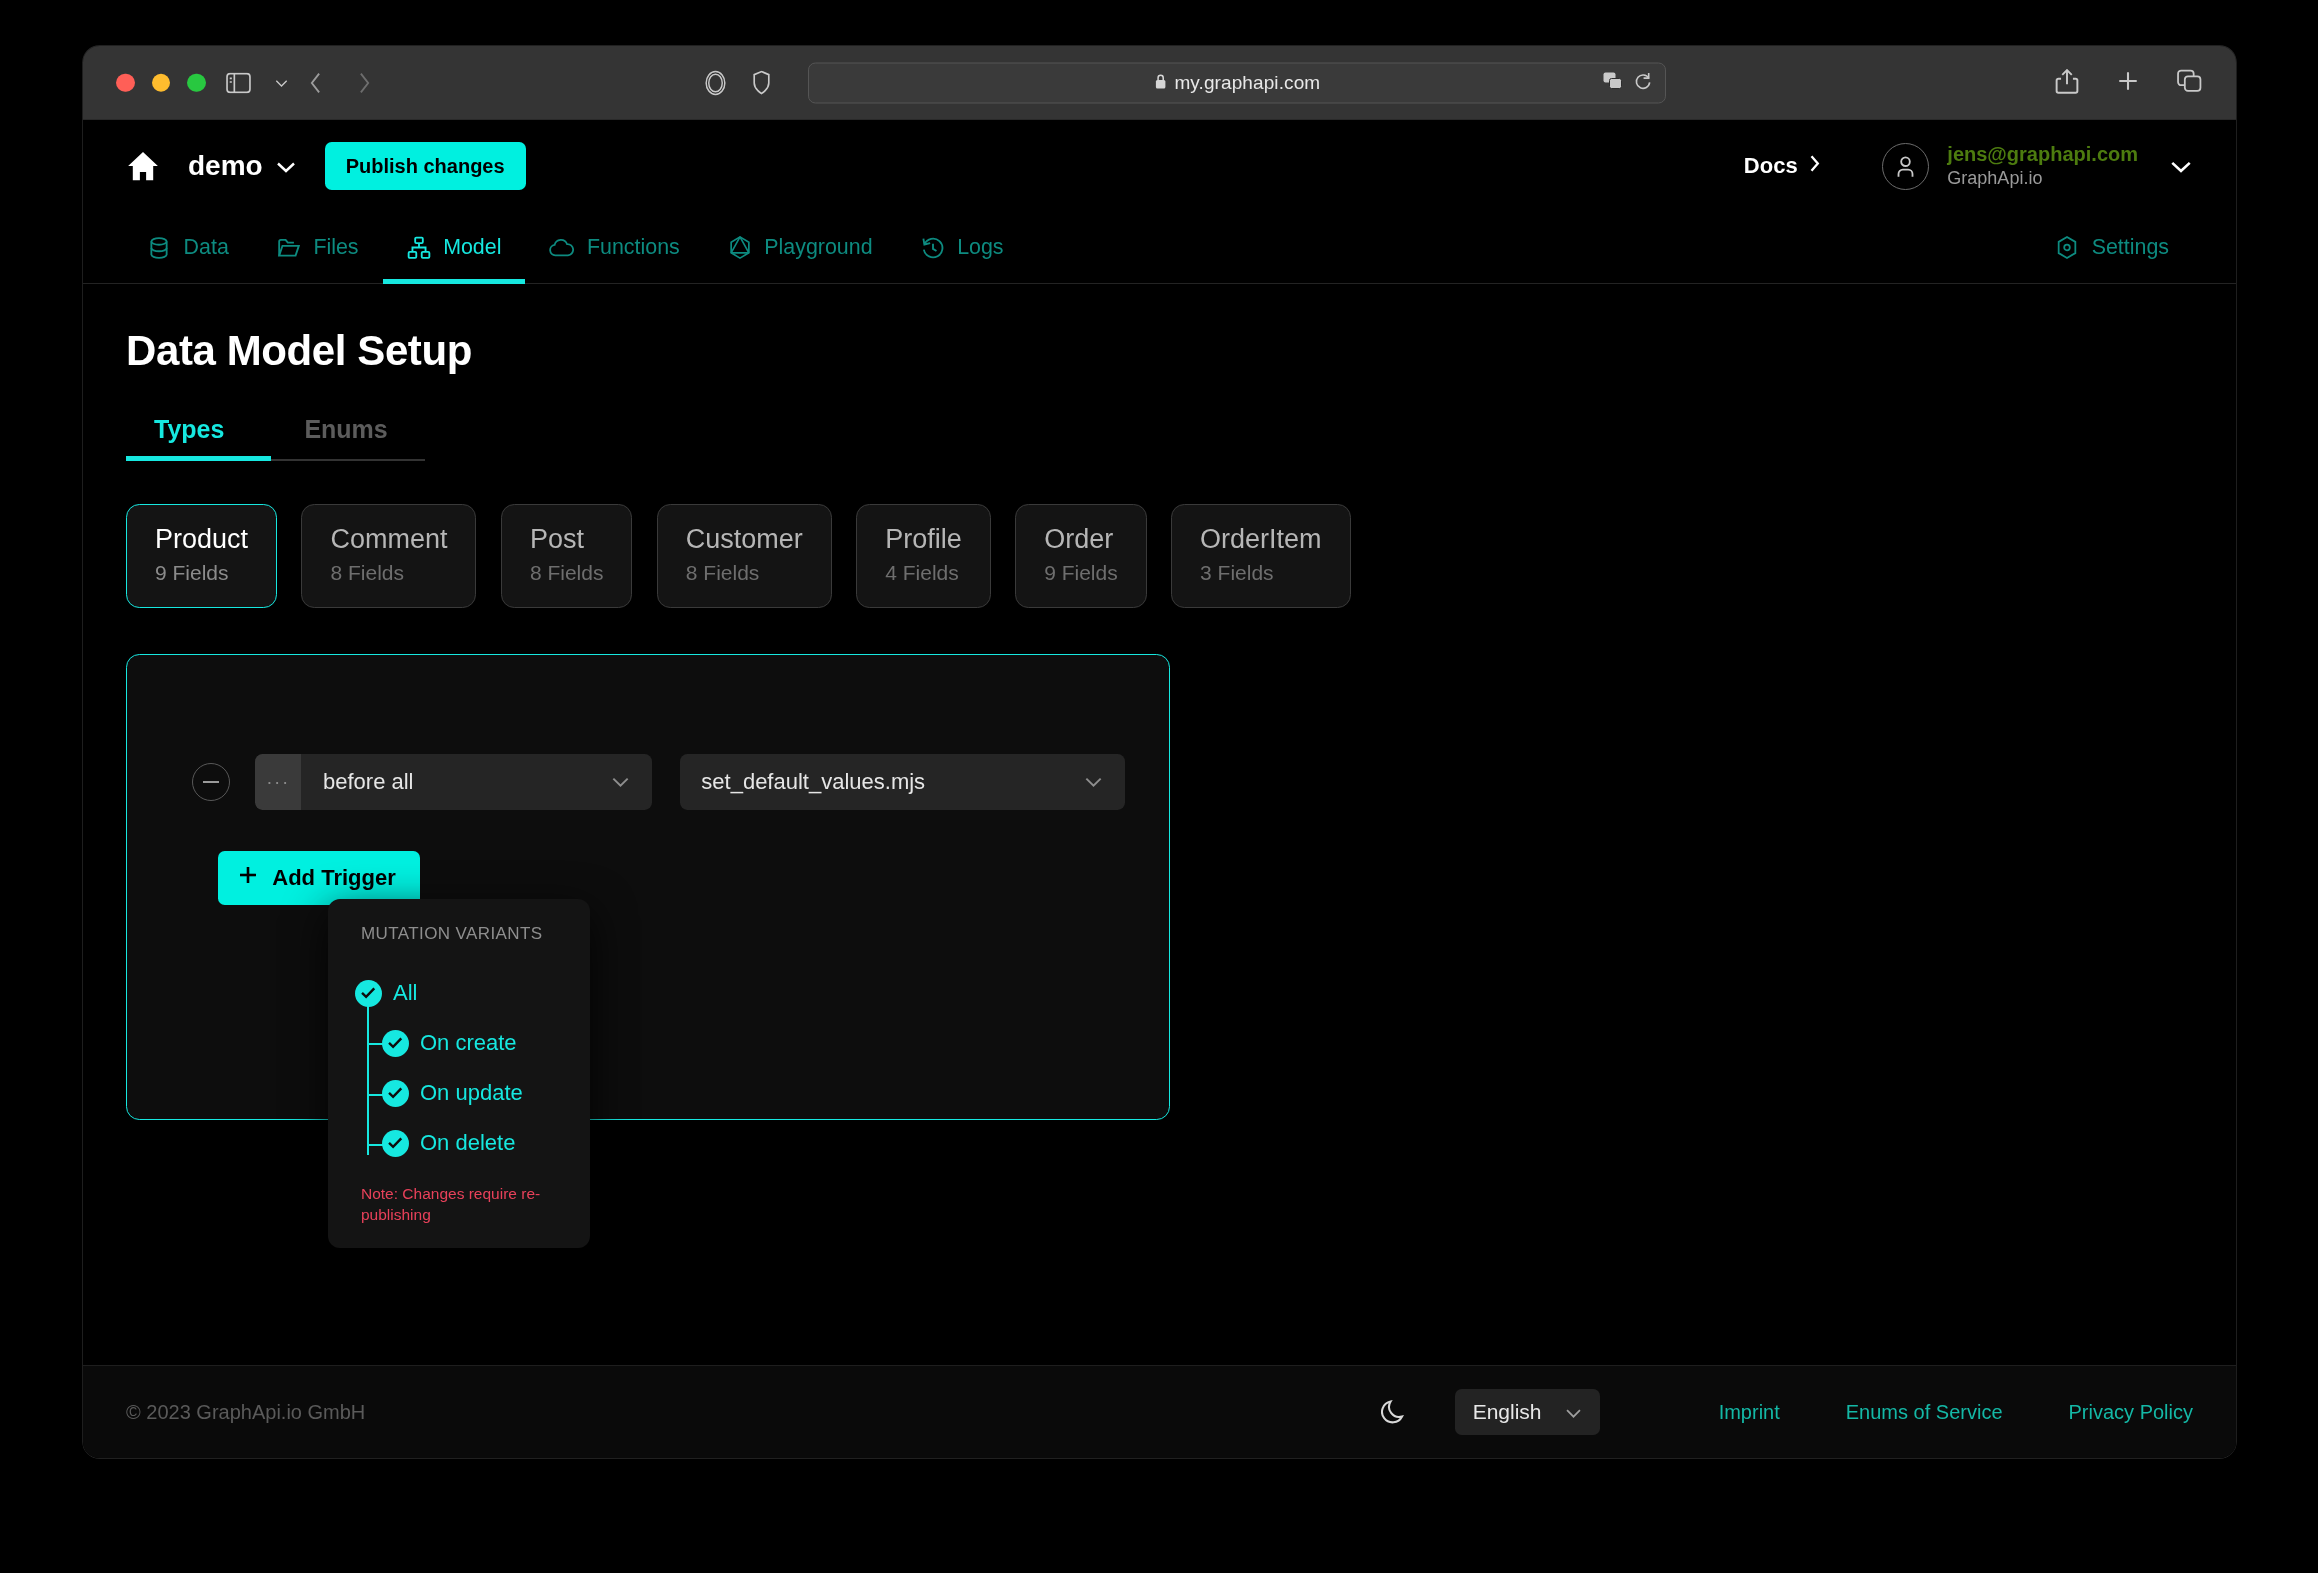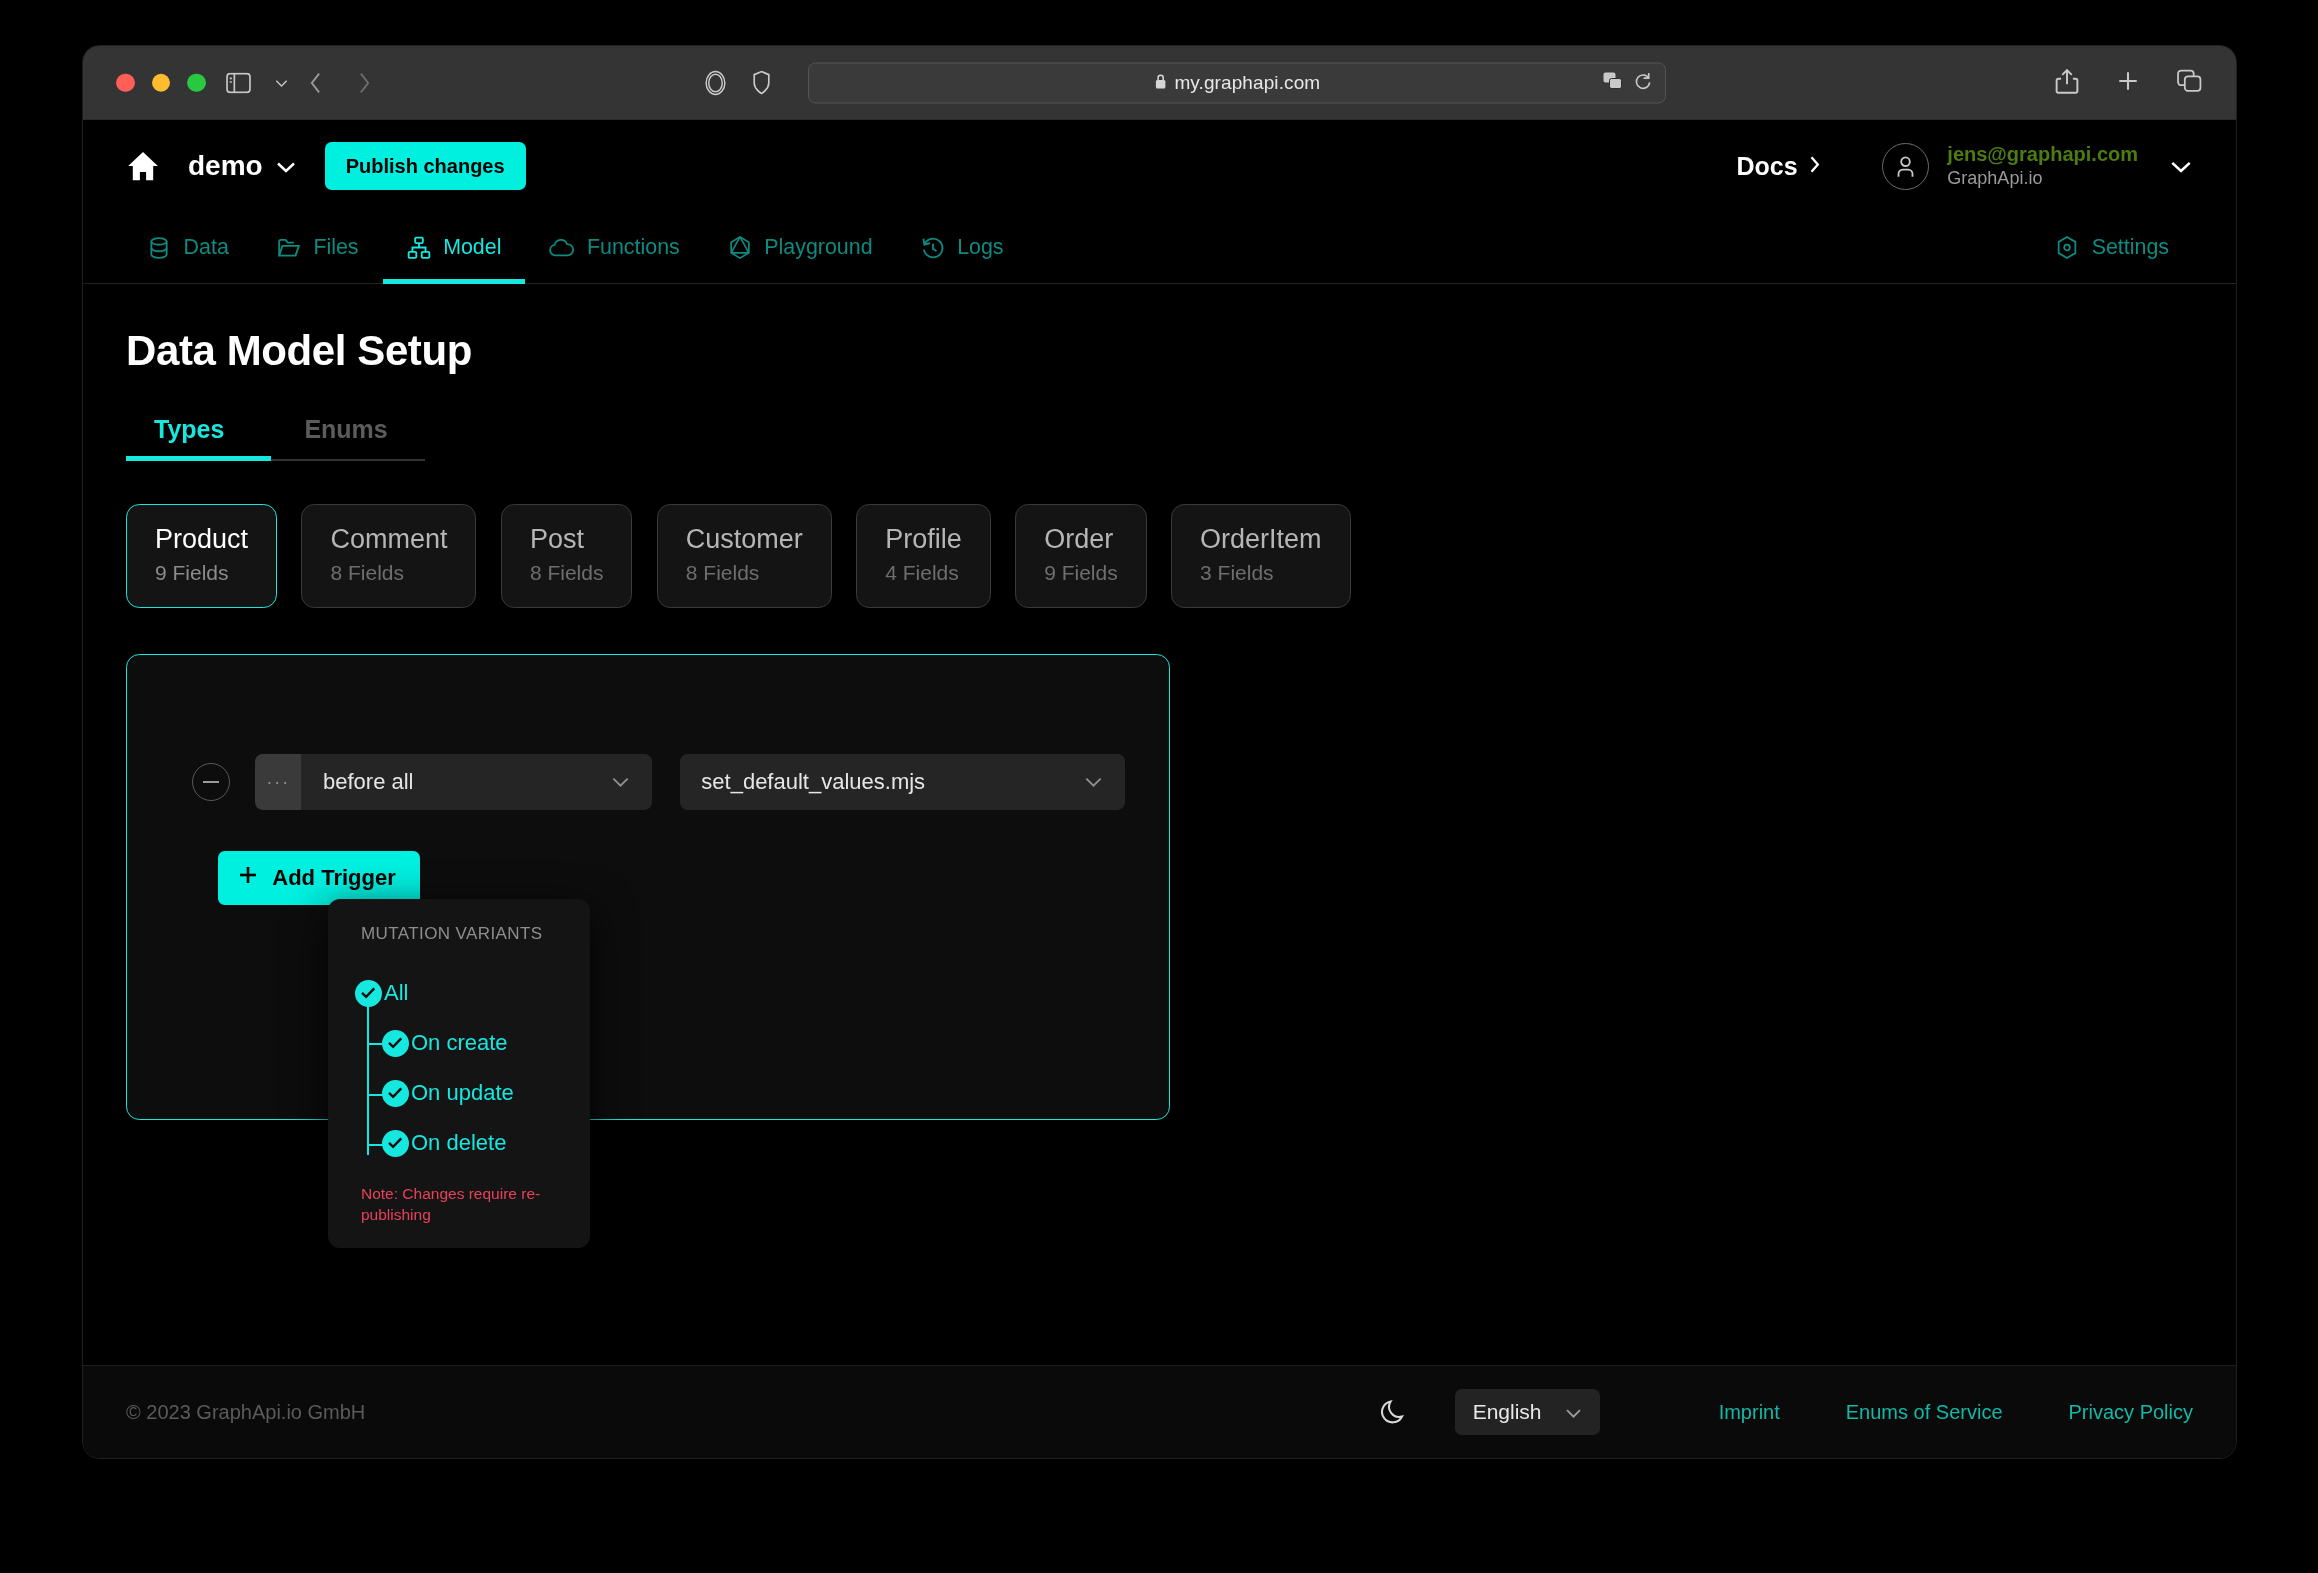--- a/index.html
+++ b/index.html
@@ -104,21 +104,21 @@
     border: none; border-radius: 6.7px;
     padding: 12.6px 21px;
     cursor: pointer;
     font-family: "Liberation Sans", sans-serif;
   }
   .header-right {
     margin-left: auto;
     display: flex; align-items: center; gap: 0;
   }
   .docs-link {
-    color: #ffffff; font-size: 25px; font-weight: 700;
+    color: #ffffff; font-size: 22px; font-weight: 700;
     display: flex; align-items: center; gap: 10.4px;
     margin-right: 61px;
   }
   .avatar {
     width: 47px; height: 47px; border-radius: 50%;
     border: 1.5px solid #6b6b6b;
     display: flex; align-items: center; justify-content: center;
     color: #c8c8c8;
   }
   .user-block { margin-left: 18px; line-height: 1.25; }
@@ -292,21 +292,21 @@
     padding: 25px 0 22px 0;
     box-shadow: 0 13.3px 44px rgba(0,0,0,0.85);
     z-index: 40;
   }
   .popover-title {
     color: #8e8e8e; font-size: 17px; letter-spacing: 0.4px;
     padding: 0 0 0 33px; margin-bottom: 24px;
   }
   .variant-tree { position: relative; padding: 0 0 0 27px; }
   .variant {
-    display: flex; align-items: center; gap: 2px;
+    display: flex; align-items: center; gap: 11px;
     height: 50px;
     position: relative;
     cursor: pointer;
   }
   .variant.child { padding-left: 27px; }
   .check {
     width: 27px; height: 27px; border-radius: 50%;
     background: #16e8e0;
     display: flex; align-items: center; justify-content: center;
     flex: none; z-index: 2;

